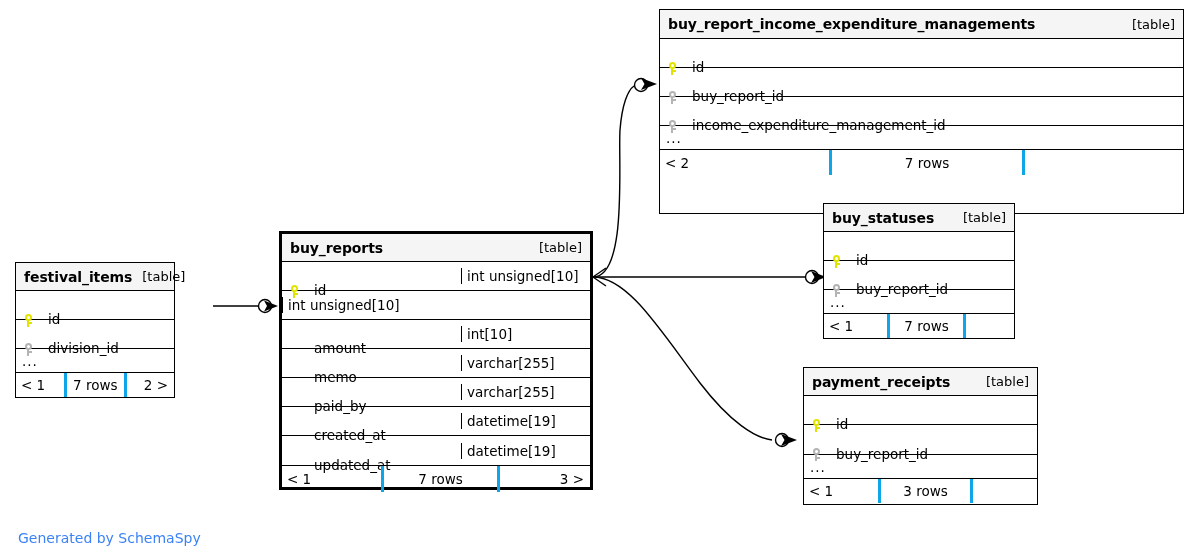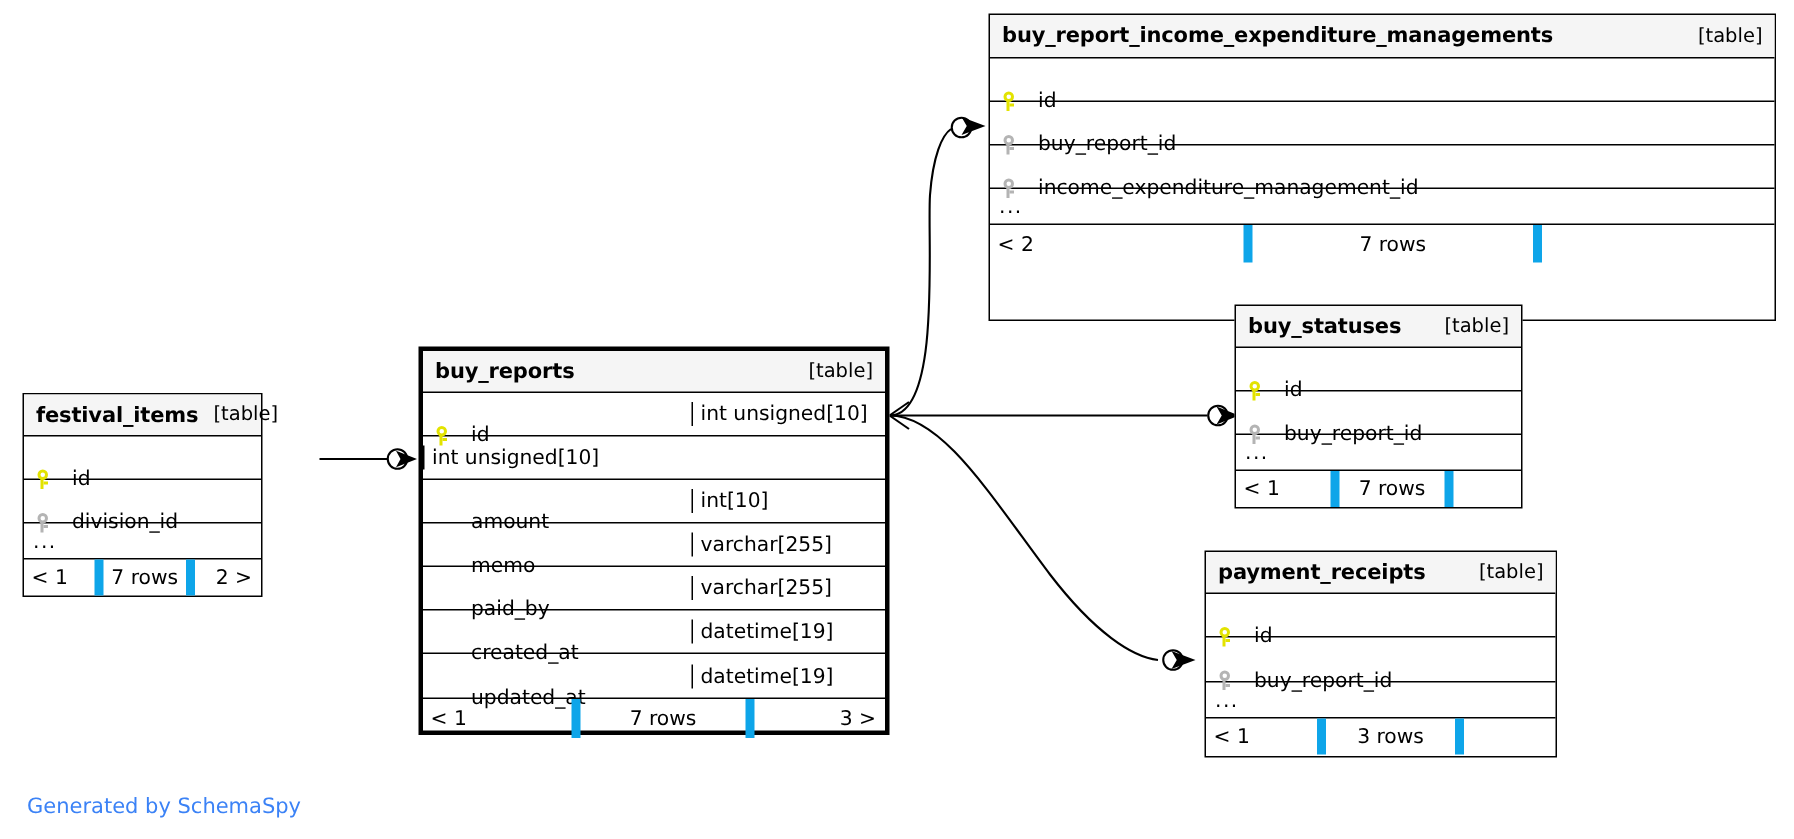--- a/index.html
+++ b/index.html
@@ -149,21 +149,21 @@
     border-top: 1px solid #000000;
     white-space: nowrap;
   }
   .fcell {
     box-sizing: border-box;
     display: flex;
     align-items: center;
     font-size: 13.5px;
     overflow: hidden;
   }
-  .fcell + .fcell { border-left: 6px solid #0ea5e9; }
+  .fcell + .fcell { border-left: 3px solid #0ea5e9; }
   .fcell.l { justify-content: flex-start; padding-left: 5px; }
   .fcell.c { justify-content: center; }
   .fcell.r { justify-content: flex-end; padding-right: 6px; }
 
   .footer-note {
     position: absolute;
     z-index: 3;
     font-size: 14px;
     color: #3b82f6;
     white-space: nowrap;

